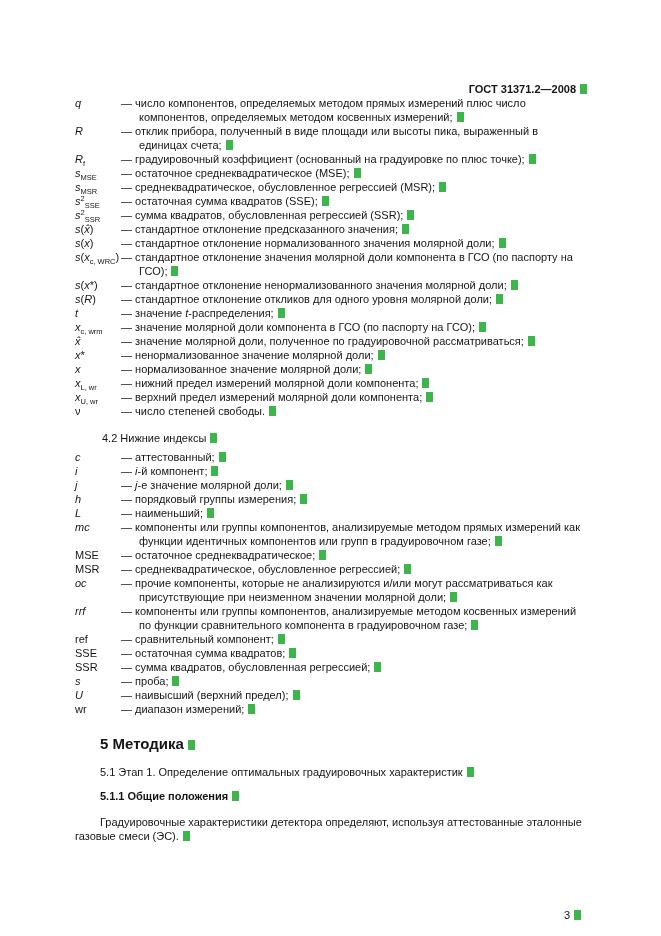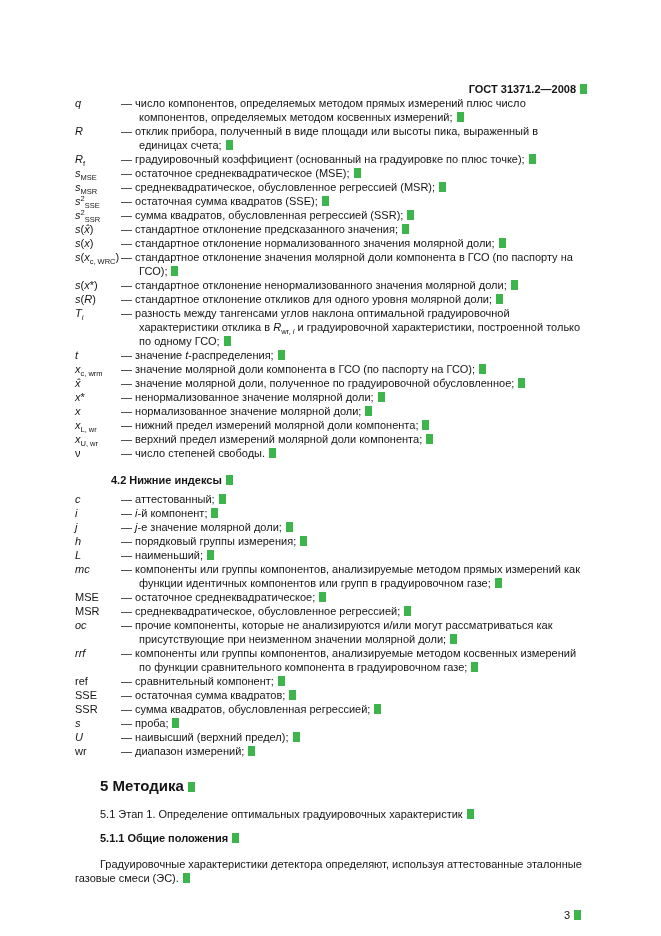--- a/index.html
+++ b/index.html
@@ -28,21 +28,21 @@
     position: absolute;
     left: 75px; top: 96px;
     width: 512px;
   }
   .def-row { display: flex; align-items: flex-start; }
   .term { flex: 0 0 46px; white-space: nowrap; }
   .def  { flex: 1; padding-left: 18px; text-indent: -18px; }
   sub, sup { font-size: 7.5px; line-height: 0; }
   sub { vertical-align: -2.5px; }
   sup { vertical-align: 4px; }
-  .h42 { font-weight: bold; margin: 13px 0 5px 36px; }
+  .h42 { font-weight: normal; margin: 13px 0 5px 27px; }
   .h5  { font-weight: bold; font-size: 15px; margin: 21px 0 0 25px; }
   .h51 { font-weight: normal; margin: 14px 0 0 25px; }
   .h511{ font-weight: bold; margin: 10px 0 0 25px; }
   .body-par { margin: 12px 0 0 0; text-indent: 25px; }
   .page-number {
     position: absolute;
     top: 908px; right: 80px;
     font-size: 11px;
   }
   
@@ -119,38 +119,34 @@
         <div class="def-row">
           <div class="term"><i>s</i>(<i>x</i>*)</div>
           <div class="def hl">— стандартное отклонение ненормализованного значения молярной доли;</div>
         </div>
 
         <div class="def-row">
           <div class="term"><i>s</i>(<i>R</i>)</div>
           <div class="def hl">— стандартное отклонение откликов для одного уровня молярной доли;</div>
         </div>
 
-        <div class="def-row">
-          <div class="term"><i>T</i><sub><i>i</i></sub></div>
-          <div class="def hl">— разность между тангенсами углов наклона оптимальной градуировочной характеристики отклика в <i>R</i><sub>wr, <i>i</i></sub> и градуировочной характеристики, построенной только по одному ГСО;</div>
-        </div>
 
         <div class="def-row">
           <div class="term"><i>t</i></div>
           <div class="def hl">— значение <i>t</i>-распределения;</div>
         </div>
 
         <div class="def-row">
           <div class="term"><i>x</i><sub>c, wrm</sub></div>
           <div class="def hl">— значение молярной доли компонента в ГСО (по паспорту на ГСО);</div>
         </div>
 
         <div class="def-row">
           <div class="term"><i>x̂</i></div>
-          <div class="def hl">— значение молярной доли, полученное по градуировочной обусловленное;</div>
+          <div class="def hl">— значение молярной доли, полученное по градуировочной рассматриваться;</div>
         </div>
 
         <div class="def-row">
           <div class="term"><i>x</i>*</div>
           <div class="def hl">— ненормализованное значение молярной доли;</div>
         </div>
 
         <div class="def-row">
           <div class="term"><i>x</i></div>
           <div class="def hl">— нормализованное значение молярной доли;</div>

